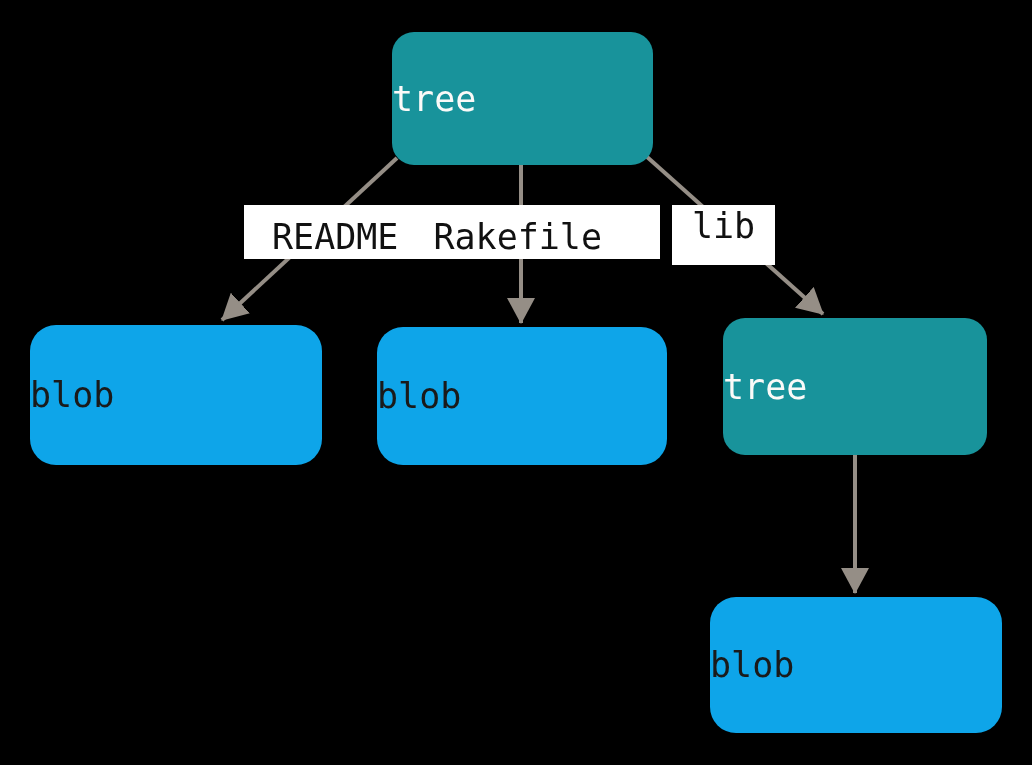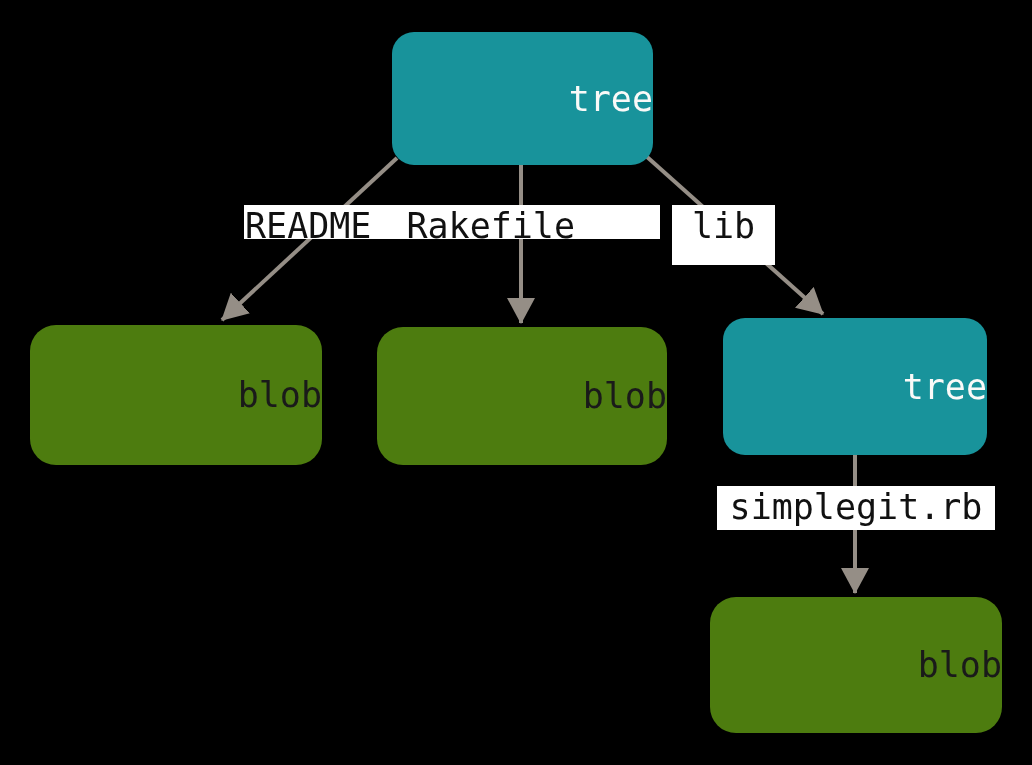--- a/index.html
+++ b/index.html
@@ -19,54 +19,54 @@
     position: absolute;
     left: 0;
     top: 0;
     width: 1032px;
     height: 765px;
   }
   .node {
     position: absolute;
     display: flex;
     align-items: center;
-    justify-content: flex-end;
+    justify-content: flex-start;
     font-size: 35px;
     box-sizing: border-box;
   }
   .node-tree {
     background: #18939B;
     color: #FAFAF8;
     border-radius: 22px;
   }
   .node-blob {
-    background: #4d7c0f;
+    background: #0ea5e9;
     color: #1A1A1A;
     border-radius: 26px;
   }
   .node-tree-root  { left: 392px; top: 32px;  width: 261px; height: 133px; }
   .node-blob-1     { left: 30px;  top: 325px; width: 292px; height: 140px; }
   .node-blob-2     { left: 377px; top: 327px; width: 290px; height: 138px; }
   .node-tree-lib   { left: 723px; top: 318px; width: 264px; height: 137px; }
   .node-blob-3     { left: 710px; top: 597px; width: 292px; height: 136px; }
 
   .edge-label {
     position: absolute;
     background: #FFFFFF;
     color: #111111;
     font-size: 35px;
     line-height: 43px;
     box-sizing: border-box;
     white-space: pre;
   }
   .label-pair {
-    left: 244px; top: 205px; width: 416px; height: 34px;
+    left: 244px; top: 205px; width: 416px; height: 54px;
     display: flex;
-    align-items: flex-start;
-    padding-left: 1px;
+    align-items: flex-end;
+    padding-left: 28px;
   }
   .label-pair .second { margin-left: 35px; }
   .label-lib {
     left: 672px; top: 205px; width: 103px; height: 60px;
     text-align: center;
   }
   .label-simplegit {
     left: 717px; top: 486px; width: 278px; height: 44px;
     text-align: center;
   }
@@ -88,21 +88,20 @@
     <line x1="855" y1="455" x2="855" y2="593" stroke="#958E86" stroke-width="4" marker-end="url(#arrowhead)"></line>
   </svg>
 
   <div class="edge-label label-pair">
     <span>README</span>
     <span class="second">Rakefile</span>
   </div>
 
   <div class="edge-label label-lib">lib</div>
 
-  <div class="edge-label label-simplegit">simplegit.rb</div>
 
   <div class="node node-tree node-tree-root">
     <span>tree</span>
   </div>
 
   <div class="node node-blob node-blob-1">
     <span>blob</span>
   </div>
 
   <div class="node node-blob node-blob-2">

